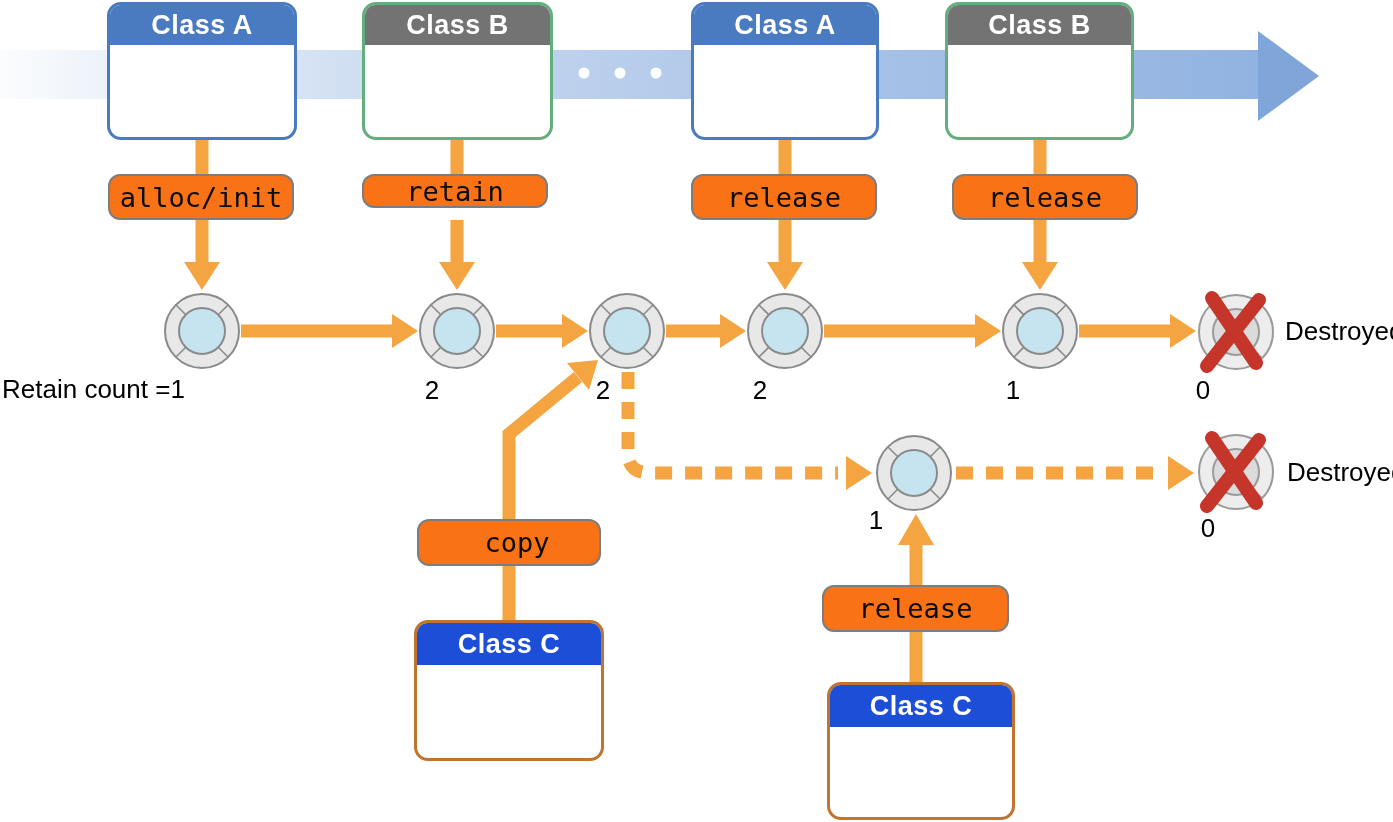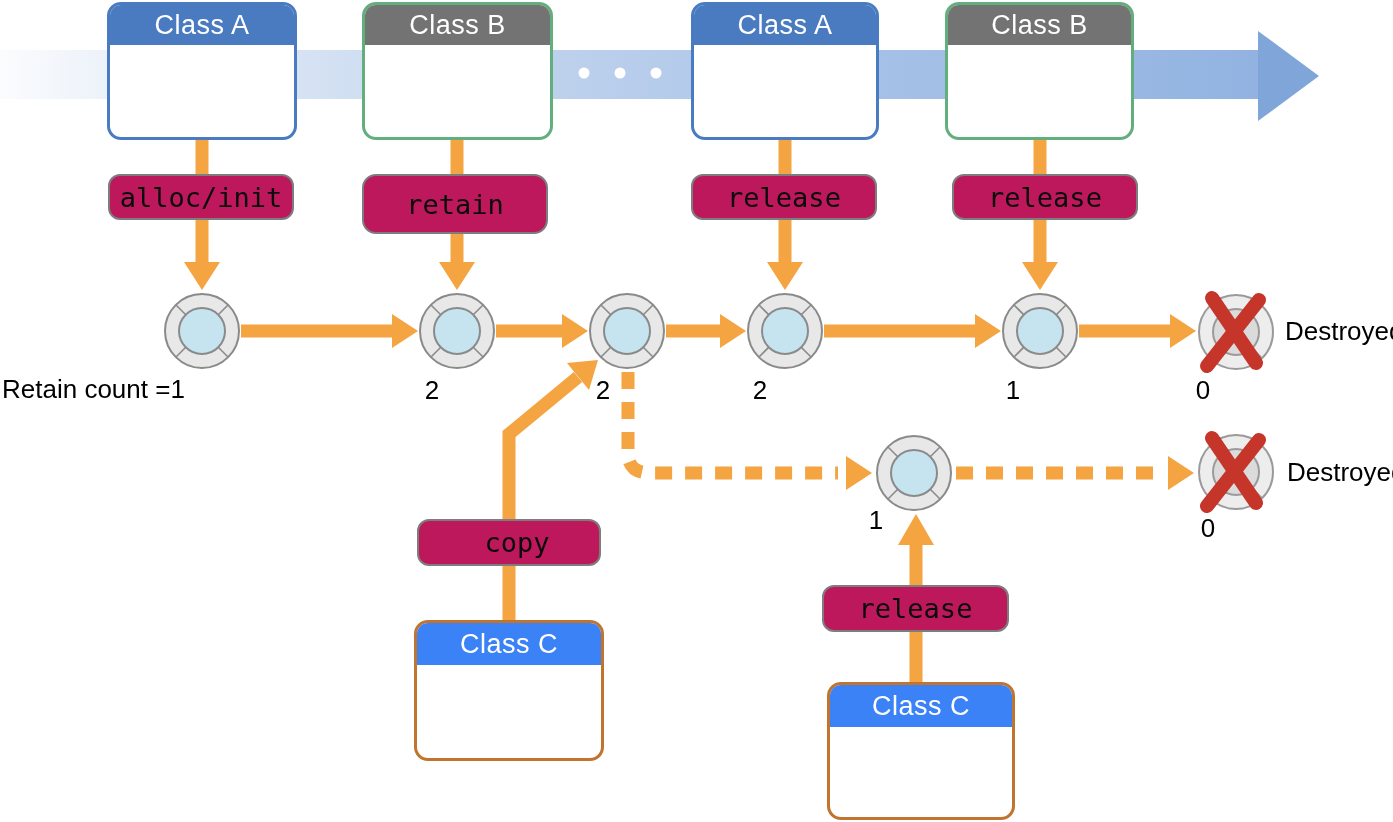--- a/index.html
+++ b/index.html
@@ -7,30 +7,30 @@
     position:relative;width:1393px;height:822px;overflow:hidden;background:#fff;
     font-family:"Liberation Sans",sans-serif;
   }
   #stage svg{position:absolute;left:0;top:0;}
   .class-box{
     position:absolute;box-sizing:border-box;background:#fff;
     border-radius:14px;overflow:hidden;
   }
   .class-box .hdr{
     height:40px;display:flex;align-items:center;justify-content:center;
-    color:#fff;font-weight:normal;font-size:27px;letter-spacing:.5px;
+    color:#fff;font-weight:bold;font-size:27px;letter-spacing:.5px;
   }
   .cb-blue{border:3px solid #4a7bc1;}
   .cb-blue .hdr{background:#4a7bc1;}
   .cb-green{border:3px solid #63ae7d;}
   .cb-green .hdr{background:#737373;}
   .cb-brown{border:3px solid #c0742e;}
-  .cb-brown .hdr{background:#3b82f6;height:42px;}
+  .cb-brown .hdr{background:#1d4ed8;height:42px;}
   .pill{
-    position:absolute;box-sizing:border-box;background:#be185d;border:2px solid #7d7d7d;
+    position:absolute;box-sizing:border-box;background:#f97316;border:2px solid #7d7d7d;
     border-radius:12px;display:flex;align-items:center;justify-content:center;
     font-family:"DejaVu Sans Mono",monospace;font-size:27px;color:#0b0b0b;
   }
   .num{
     position:absolute;font-size:26px;color:#000;transform:translateX(-50%);white-space:nowrap;
   }
   .plain{position:absolute;font-size:26px;color:#000;white-space:nowrap;}
 </style>
 </head>
 <body>
@@ -187,21 +187,21 @@
     <div class="hdr">Class B</div>
   </div>
   <div class="class-box cb-brown" style="left:414px;top:620px;width:190px;height:141px;">
     <div class="hdr">Class C</div>
   </div>
   <div class="class-box cb-brown" style="left:827px;top:682px;width:188px;height:138px;">
     <div class="hdr">Class C</div>
   </div>
 
   <div class="pill" style="left:108px;top:174px;width:186px;height:46px;">alloc/init</div>
-  <div class="pill" style="left:362px;top:174px;width:186px;height:60px;border-radius:14px;">retain</div>
+  <div class="pill" style="left:362px;top:174px;width:186px;height:34px;">retain</div>
   <div class="pill" style="left:691px;top:174px;width:186px;height:46px;">release</div>
   <div class="pill" style="left:952px;top:174px;width:186px;height:46px;">release</div>
   <div class="pill" style="left:417px;top:519px;width:184px;height:47px;padding-left:16px;">copy</div>
   <div class="pill" style="left:822px;top:585px;width:187px;height:47px;">release</div>
 
   <div class="plain" style="left:2px;top:374px;">Retain count =1</div>
   <div class="num" style="left:432px;top:375px;">2</div>
   <div class="num" style="left:603px;top:375px;">2</div>
   <div class="num" style="left:760px;top:375px;">2</div>
   <div class="num" style="left:1013px;top:375px;">1</div>

